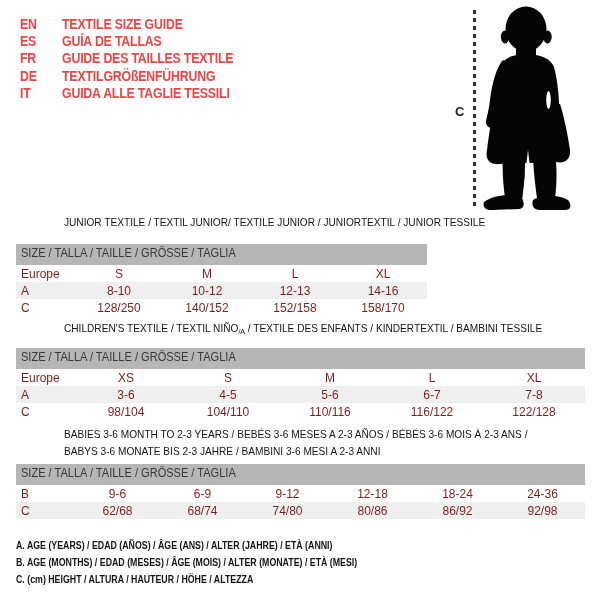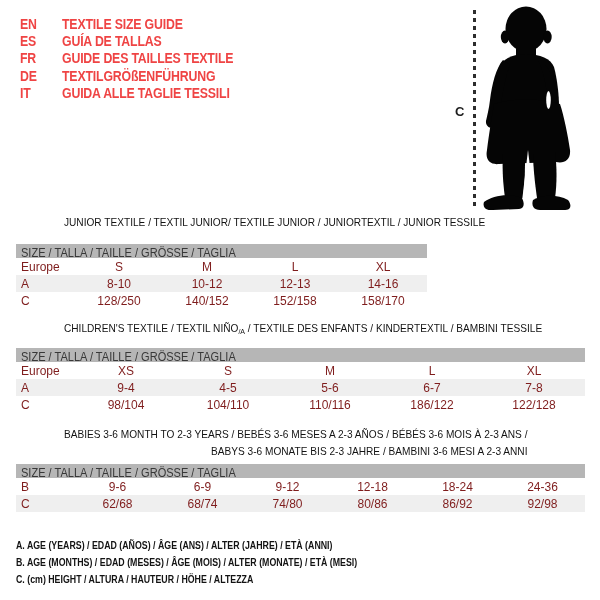--- a/index.html
+++ b/index.html
@@ -27,30 +27,30 @@
   .measure-label { position:absolute; left:15px; top:100px; font-size:13px; font-weight:bold; color:#1d1d1d; }
   .figure svg { position:absolute; left:41px; top:0; }
 
   
   .section-heading {
     position:absolute; left:16px; font-size:11.5px; font-weight:normal;
     color:#131313; white-space:nowrap; line-height:17px;margin-left:48px;
   }
   #junior-heading { top:214px; }
   #children-heading { top:320px; }
-  #babies-heading { top:426px;text-align:right; }
+  #babies-heading { top:426px; }
   .subsized { font-size:8px; vertical-align:-2px; }
 
   
   .sizetable { position:absolute; left:16px; }
   #junior-table { top:244px; width:411px; }
   #children-table { top:348px; width:569px; }
   #babies-table { top:464px; width:569px; }
   .bar {
-    height:14px; background:#b6b6b6; color:#383838;
+    height:21px; background:#b6b6b6; color:#383838;
     font-size:12px; line-height:18px; padding-left:5px;
   }
   .rows .trow { display:grid; height:17px; align-items:center; font-size:12px; color:#7f1d1d; }
   .rows .trow:nth-child(even) { background:#efefef; }
   .cols4 .trow { grid-template-columns:59px repeat(4,1fr); }
   .cols5 .trow { grid-template-columns:59px repeat(5,1fr); }
   .cols6 .trow { grid-template-columns:59px repeat(6,1fr); }
   .tlabel { padding-left:5px; text-align:left; }
   .tcell { text-align:center; }
 
@@ -154,32 +154,32 @@
         <div class="trow">
           <span class="tlabel">Europe</span>
           <span class="tcell">XS</span>
           <span class="tcell">S</span>
           <span class="tcell">M</span>
           <span class="tcell">L</span>
           <span class="tcell">XL</span>
         </div>
         <div class="trow">
           <span class="tlabel">A</span>
-          <span class="tcell">9-4</span>
+          <span class="tcell">3-6</span>
           <span class="tcell">4-5</span>
           <span class="tcell">5-6</span>
           <span class="tcell">6-7</span>
           <span class="tcell">7-8</span>
         </div>
         <div class="trow">
           <span class="tlabel">C</span>
           <span class="tcell">98/104</span>
           <span class="tcell">104/110</span>
           <span class="tcell">110/116</span>
-          <span class="tcell">186/122</span>
+          <span class="tcell">116/122</span>
           <span class="tcell">122/128</span>
         </div>
       </div>
   </div>
 
   <div class="section-heading" id="babies-heading">
     <span class="cnd">
       <span style="display:block">BABIES 3-6 MONTH TO 2-3 YEARS / BEBÉS 3-6 MESES A 2-3 AÑOS / BÉBÉS 3-6 MOIS À 2-3 ANS /</span>
       <span style="display:block">BABYS 3-6 MONATE BIS 2-3 JAHRE / BAMBINI 3-6 MESI A 2-3 ANNI</span>
     </span>

